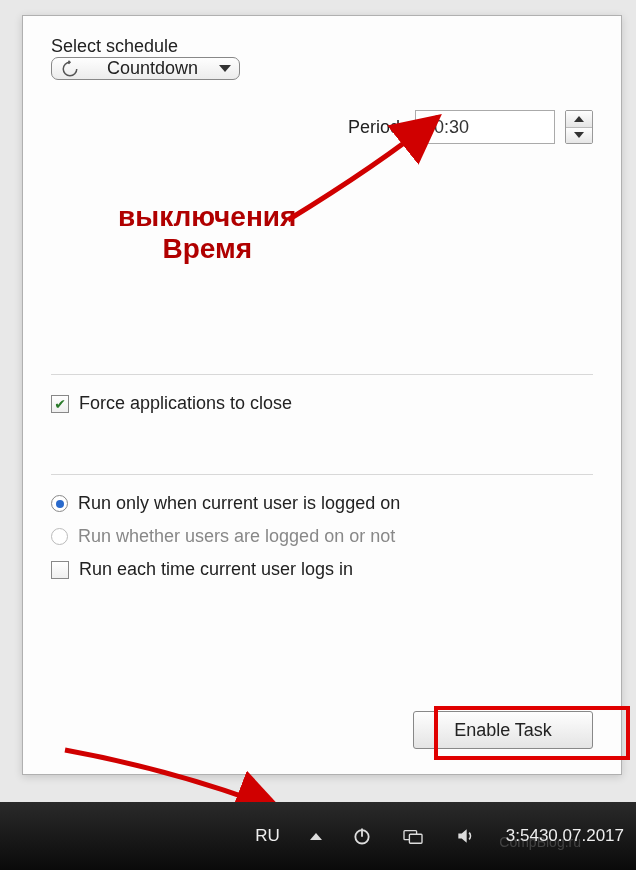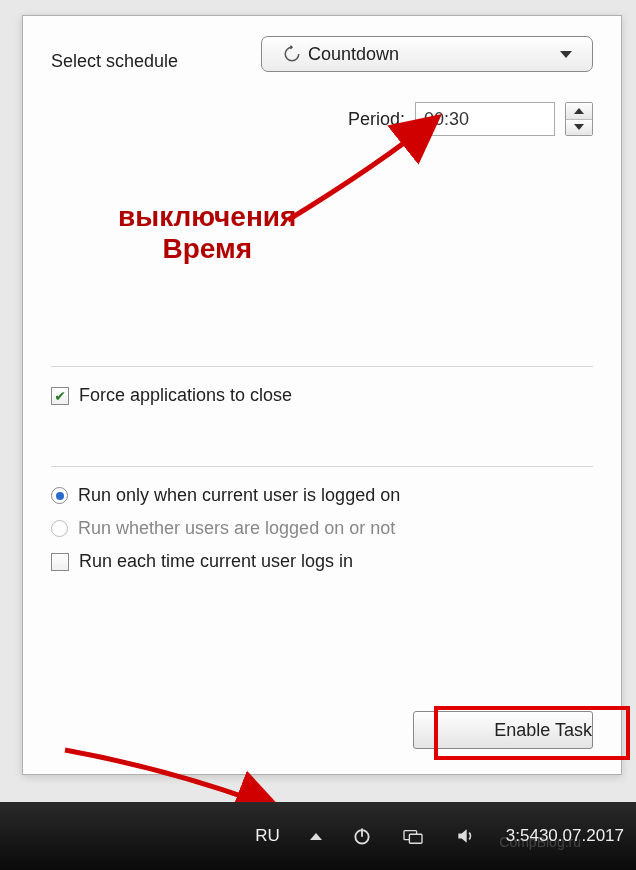--- a/index.html
+++ b/index.html
@@ -20,38 +20,40 @@
     left: 22px;
     width: 600px;
     height: 760px;
     background: #fdfdfd;
     border: 1px solid #b0b0b0;
     box-shadow: 0 2px 8px rgba(0,0,0,0.15);
     padding: 20px 28px;
   }
   .row {
     display: flex;
-    align-items: flex-end;
+    align-items: flex-start;
     margin-bottom: 8px;
+    flex-direction: column;
   }
   .label-col {
     width: 210px;
     color: #222;
   }
   .select-box {
     flex: 1;
     height: 36px;
     border: 1px solid #888;
     border-radius: 7px;
     background: linear-gradient(#fefefe, #ececec);
     display: flex;
     align-items: center;
-    padding: 0 20px;
+    padding: 0 8px;
     position: relative;
     cursor: pointer;
+    gap: 21px;
   }
   .select-box .icon {
     width: 20px;
     margin-right: 6px;
     color: #555;
     display: flex;
     align-items: center;
     justify-content: center;
   }
   .select-box .val {
@@ -174,21 +176,21 @@
     bottom: 25px;
     right: 28px;
   }
   .enable-btn {
     width: 180px;
     height: 38px;
     border: 1px solid #888;
     background: linear-gradient(#fefefe,#e4e4e4);
     display: flex;
     align-items: center;
-    justify-content: flex-end;
+    justify-content: center;
     color: #222;
     cursor: pointer;
     border-radius: 3px;
   }
   .highlight {
     position: absolute;
     border: 4px solid #e00000;
     pointer-events: none;
   }
   .highlight1 { top: 706px; left: 434px; width: 196px; height: 54px; }

